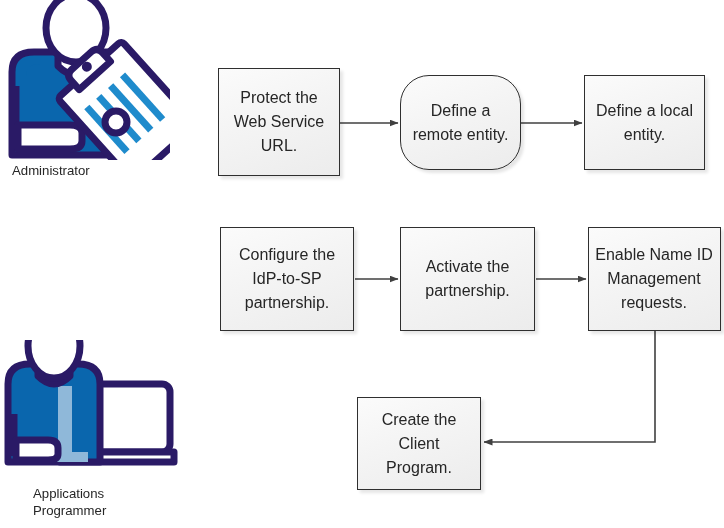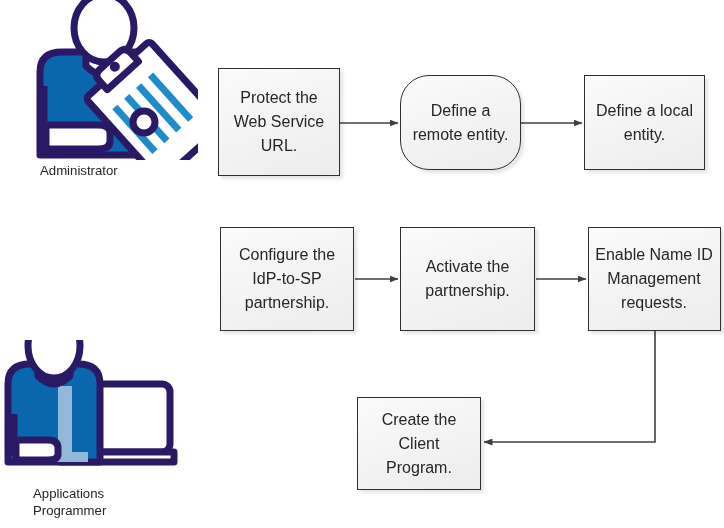--- a/index.html
+++ b/index.html
@@ -46,21 +46,21 @@
   }
   .actor-art {
     position: relative;
   }
   .actor-label {
     font-size: 13.2px;
     line-height: 17px;
     color: #262626;
     white-space: pre-line;
   }
-  #actor-admin { left: 0px; top: 0px; margin-left: 28px; }
+  #actor-admin { left: 0px; top: 0px; }
   #actor-admin .actor-label { position: absolute; left: 12px; top: 162px; }
   #actor-prog { left: 0px; top: 340px; }
   #actor-prog .actor-label { position: absolute; left: 33px; top: 145px; }
   svg.icon-svg { display: block; }
   #arrows {
     position: absolute;
     left: 0; top: 0;
     width: 724px;
     height: 528px;
     pointer-events: none;

